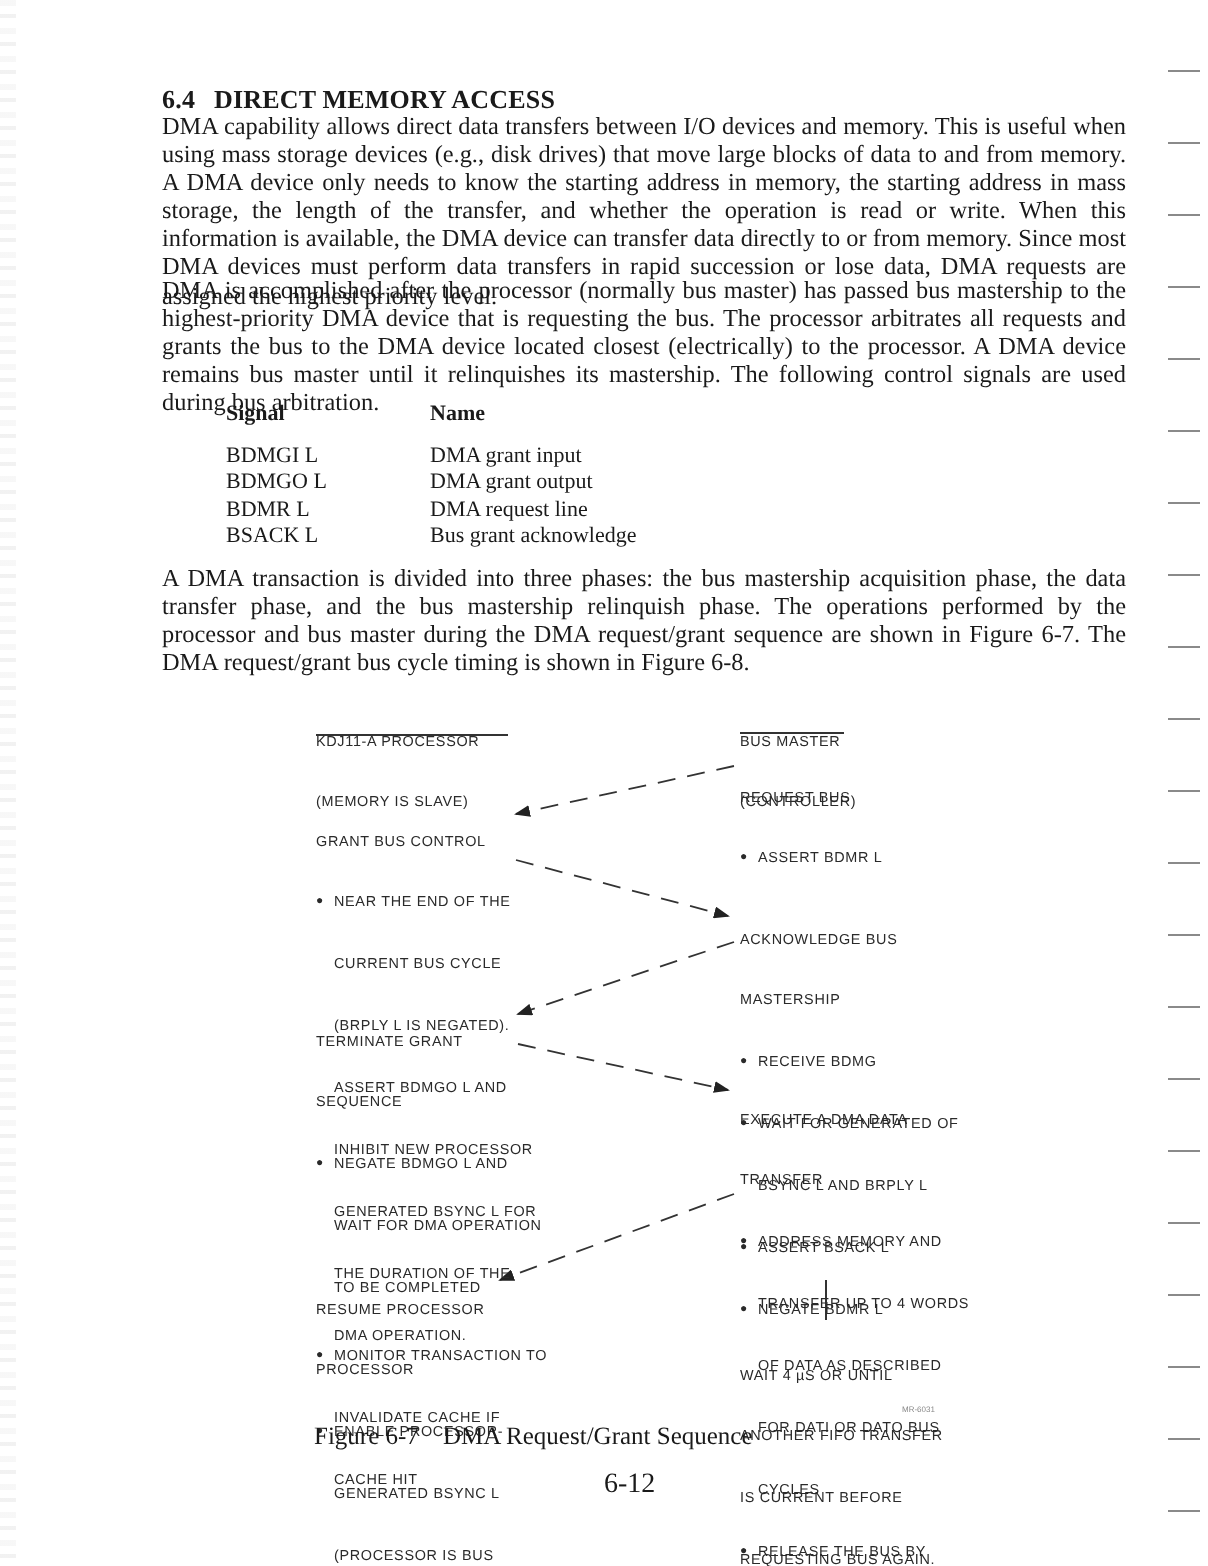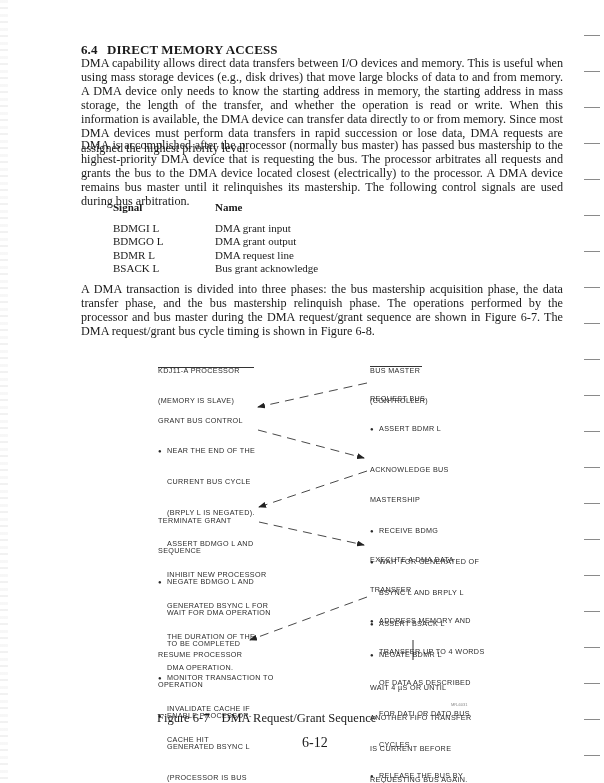--- a/index.html
+++ b/index.html
@@ -170,21 +170,21 @@
       <span class="b">NEGATE BDMGO L AND</span>
       <span class="c">WAIT FOR DMA OPERATION</span>
       <span class="c">TO BE COMPLETED</span>
       <span class="b" style="margin-top:3px;">MONITOR TRANSACTION TO</span>
       <span class="c">INVALIDATE CACHE IF</span>
       <span class="c">CACHE HIT</span>
     </div>
 
     <div class="dtext" style="left:158px;top:629px;">
       <span class="t">RESUME PROCESSOR</span>
-      <span class="t">OPERATION</span>
+      <span class="t">PROCESSOR</span>
       <span class="b">ENABLE PROCESSOR-</span>
       <span class="c">GENERATED BSYNC L</span>
       <span class="c">(PROCESSOR IS BUS</span>
       
       
       
     </div>
 
     <div class="dtext" style="left:370px;top:373px;">
       <span class="t">REQUEST BUS</span>

